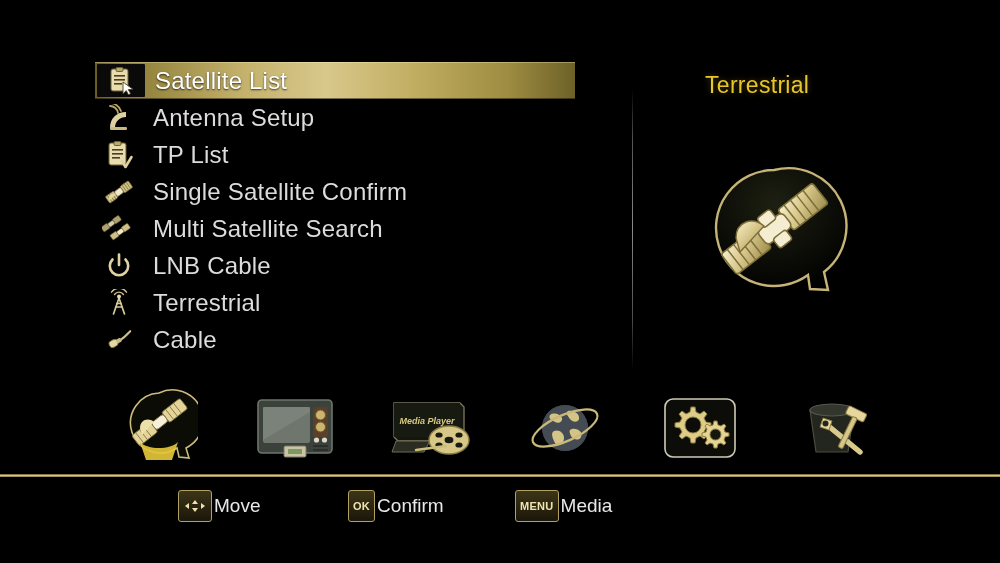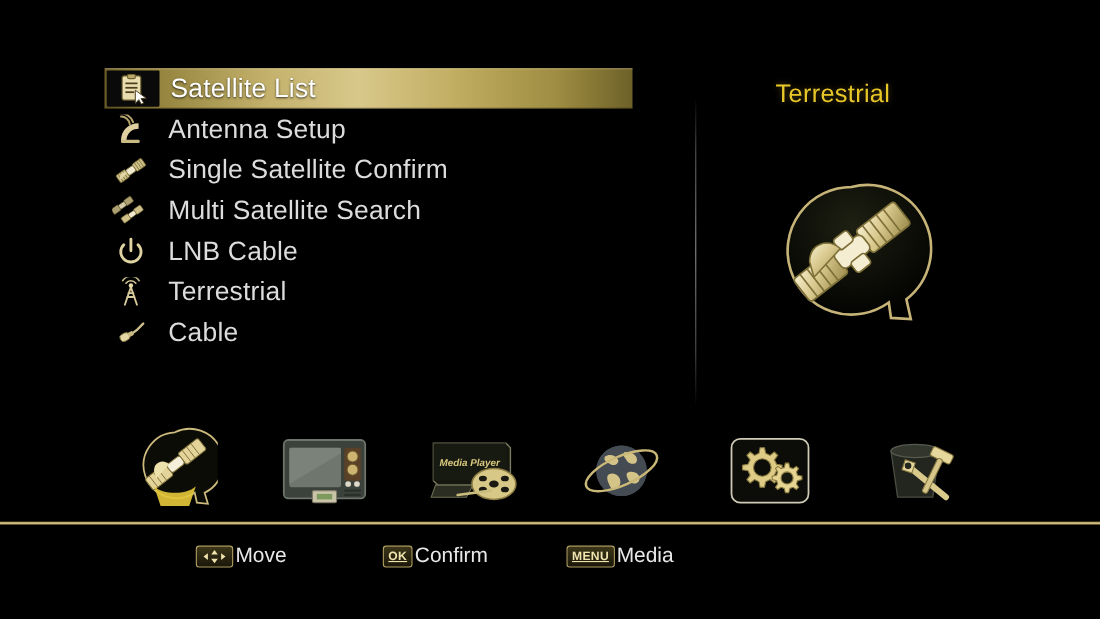--- a/index.html
+++ b/index.html
@@ -149,32 +149,31 @@
   .help-item {
     position: absolute;
     display: flex;
     align-items: center;
     height: 36px;
   }
   .key-cap {
     display: inline-flex;
     align-items: center;
     justify-content: center;
-    height: 20px;
+    height: 32px;
     min-width: 24px;
     padding: 0 4px;
     border: 1px solid #b2a163;
     border-radius: 3px;
     background: linear-gradient(to bottom, #3c3518, #1b1709);
     color: #efe3ae;
     font-size: 11px;
     font-weight: bold;
     letter-spacing: .3px;
     box-sizing: border-box;
-    text-decoration: underline;
   }
   .key-cap.arrows {
     min-width: 34px;
     padding: 0 3px;
     font-size: 10px;
     letter-spacing: -1px;
   }
   .help-text {
     font-size: 19px;
     color: #e8e8e8;
@@ -212,20 +211,35 @@
           <rect x="6" y="23" width="17" height="3" rx="1.2" fill="#c9ba84"></rect>
           <g stroke="#b5a56c" stroke-width="1.8" fill="none" stroke-linecap="round">
             <path d="M14 9 A8 8 0 0 0 6 2"></path>
             <path d="M17 7 A12 12 0 0 0 5 -1"></path>
           </g>
         </svg>
       </span>
       <span class="menu-label">Antenna Setup</span>
     </div>
 
+    <div class="menu-row">
+      <span class="menu-icon-box">
+        <svg width="30" height="28" viewBox="0 0 30 28">
+          <rect x="5" y="2" width="17" height="22" rx="2" fill="#e9dcae" stroke="#6d6030" stroke-width="1"></rect>
+          <rect x="10" y="0.5" width="7" height="4" rx="1.2" fill="#b9a96a" stroke="#6d6030" stroke-width="1"></rect>
+          <g fill="#4a4020">
+            <rect x="8" y="8" width="11" height="1.6"></rect>
+            <rect x="8" y="12" width="11" height="1.6"></rect>
+            <rect x="8" y="16" width="8" height="1.6"></rect>
+          </g>
+          <path d="M18 20 L21.5 26 L27.5 16" stroke="#dfd2a0" stroke-width="2.6" fill="none" stroke-linecap="round" stroke-linejoin="round"></path>
+        </svg>
+      </span>
+      <span class="menu-label">TP List</span>
+    </div>
 
     <div class="menu-row">
       <span class="menu-icon-box">
         <svg width="32" height="28" viewBox="0 0 32 28">
           <g transform="rotate(-35 16 14)">
             <rect x="2" y="10" width="10" height="8" rx="1.2" fill="#cfc08a" stroke="#7c6f38" stroke-width=".8"></rect>
             <rect x="20" y="10" width="10" height="8" rx="1.2" fill="#cfc08a" stroke="#7c6f38" stroke-width=".8"></rect>
             <g stroke="#7c6f38" stroke-width=".7">
               <line x1="4.5" y1="10" x2="4.5" y2="18"></line>
                 <line x1="7" y1="10" x2="7" y2="18"></line>

